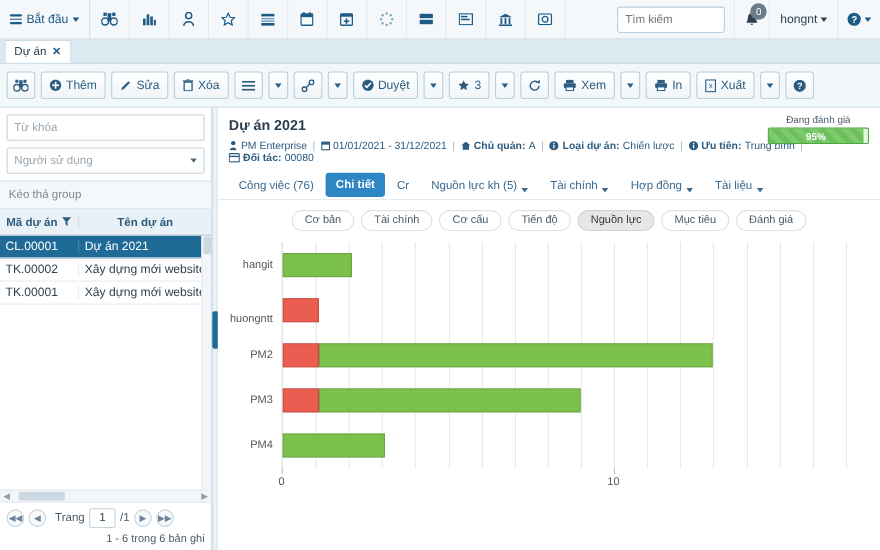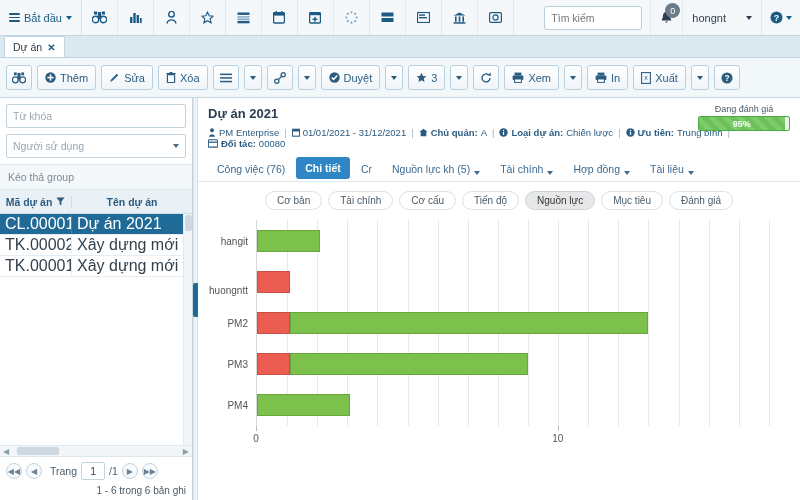--- a/index.html
+++ b/index.html
@@ -19,21 +19,21 @@
   .tbtn { width:36px; border-right:1px solid #e0eaf1; display:flex; align-items:center; justify-content:center; color:#1d5b85; cursor:pointer; }
   .tbtn svg { display:block; }
   .topbar-right { margin-left:auto; display:flex; align-items:center; }
   .search-wrap { padding:0 8px; display:flex; align-items:flex-end; }
   .search-input {
     width:98px; height:24px; border:1px solid #b9cfdd; border-radius:3px; background:#fff;
     font-size:10.5px; color:#9aa7b1; padding:0 6px; font-family:inherit;
   }
   .bell-wrap { position:relative; width:32px; display:flex; align-items:center; justify-content:center; border-left:1px solid #e0eaf1; height:100%; cursor:pointer; }
   .badge { position:absolute; top:3px; right:2px; background:#6b7c88; color:#fff; border-radius:9px; min-width:15px; height:15px; font-size:9px; display:flex; align-items:center; justify-content:center; padding:0 3px; }
-  .user-wrap { display:flex; align-items:center; gap:20px; padding:0 9px; border-left:1px solid #e0eaf1; height:100%; color:#2c3e50; cursor:pointer; }
+  .user-wrap { display:flex; align-items:center; gap:3px; padding:0 9px; border-left:1px solid #e0eaf1; height:100%; color:#2c3e50; cursor:pointer; }
   .help-wrap { display:flex; align-items:center; gap:3px; padding:0 8px; border-left:1px solid #e0eaf1; height:100%; color:#1d5b85; cursor:pointer; }
   .caret { width:0;height:0;border-left:3px solid transparent;border-right:3px solid transparent;border-top:4px solid currentColor; display:inline-block; }
 
   
   .tabstrip { height:22px; background:#dce9f1; border-bottom:1px solid #bfd3e0; display:flex; align-items:flex-end; padding-left:4px; }
   .doctab { background:#fff; border:1px solid #bfd3e0; border-bottom:none; border-radius:2px 2px 0 0; height:21px;
             display:flex; align-items:center; gap:5px; padding:0 8px; font-size:10.5px; color:#2c3e50; cursor:pointer; }
   .doctab .x { color:#1d5b85; font-size:10px; font-weight:bold; cursor:pointer; }
 
   
@@ -54,21 +54,21 @@
   .field { width:100%; height:24px; border:1px solid #c3d3de; border-radius:2px; background:#fff;
            font-size:10.5px; color:#9aa7b1; padding:0 6px; margin-bottom:6px; font-family:inherit; display:flex; align-items:center; }
   .field.select { justify-content:space-between; }
   .groupbar { height:26px; background:#f5f8fa; border-top:1px solid #dde7ee; border-bottom:1px solid #dde7ee;
               display:flex; align-items:center; padding:0 8px; color:#7c8b96; font-size:10.5px; }
   .grid-head { display:flex; background:#eaf1f6; border-bottom:1px solid #cfdde7; height:24px; align-items:center; }
   .gh { font-size:10.5px; color:#2c5d80; font-weight:bold; display:flex; align-items:center; justify-content:center; gap:4px; }
   .gh.c1 { width:72px; border-right:1px solid #cfdde7; }
   .gh.c2 { flex:1; }
   .grid-rows { flex:1; overflow:hidden; position:relative; }
-  .grow { display:flex; height:21px; align-items:center; border-bottom:1px solid #e6edf2; font-size:16px; color:#33414d; cursor:pointer; }
+  .grow { display:flex; height:21px; align-items:center; border-bottom:1px solid #e6edf2; font-size:11px; color:#33414d; cursor:pointer; }
   .grow.sel { background:#1f6a96; color:#fff; }
   .gc1 { width:72px; padding-left:5px; border-right:1px solid #e6edf2; overflow:hidden; white-space:nowrap; }
   .grow.sel .gc1 { border-right-color:#3f86ad; }
   .gc2 { flex:1; padding-left:5px; overflow:hidden; white-space:nowrap; }
   .vscroll { position:absolute; right:0; top:0; width:9px; height:100%; background:#f3f6f8; border-left:1px solid #e2e9ee; }
   .vthumb { width:7px; height:16px; background:#cdd8e0; margin:1px auto; border-radius:2px; }
   .hscroll { height:11px; background:#f3f6f8; border-top:1px solid #e2e9ee; display:flex; align-items:center; justify-content:space-between; padding:0 1px; }
   .hthumb { height:8px; width:42px; background:#cdd8e0; border-radius:2px; margin-left:6px; }
   .hsarrow { color:#8fa0ad; font-size:8px; padding:0 2px; }
   .pager { border-top:1px solid #dde7ee; padding:5px 6px 4px 6px; }

